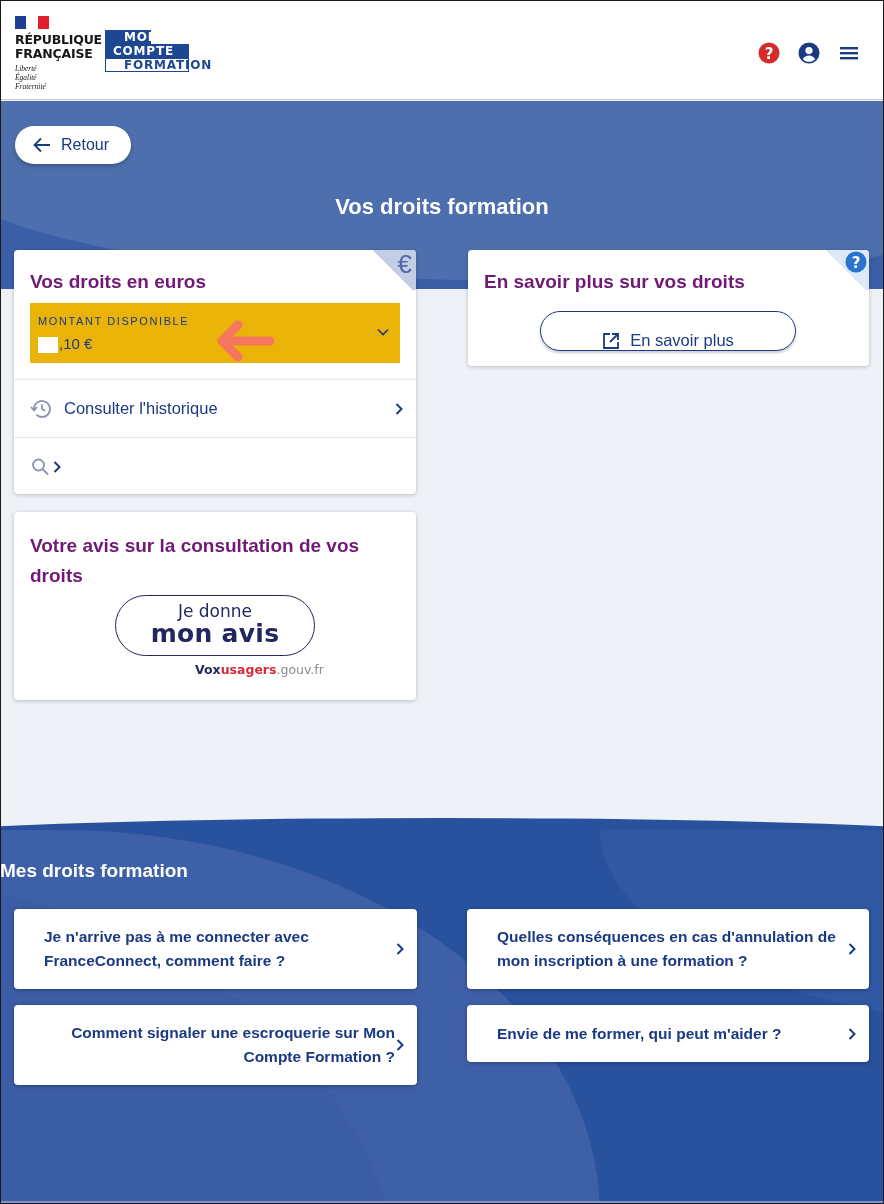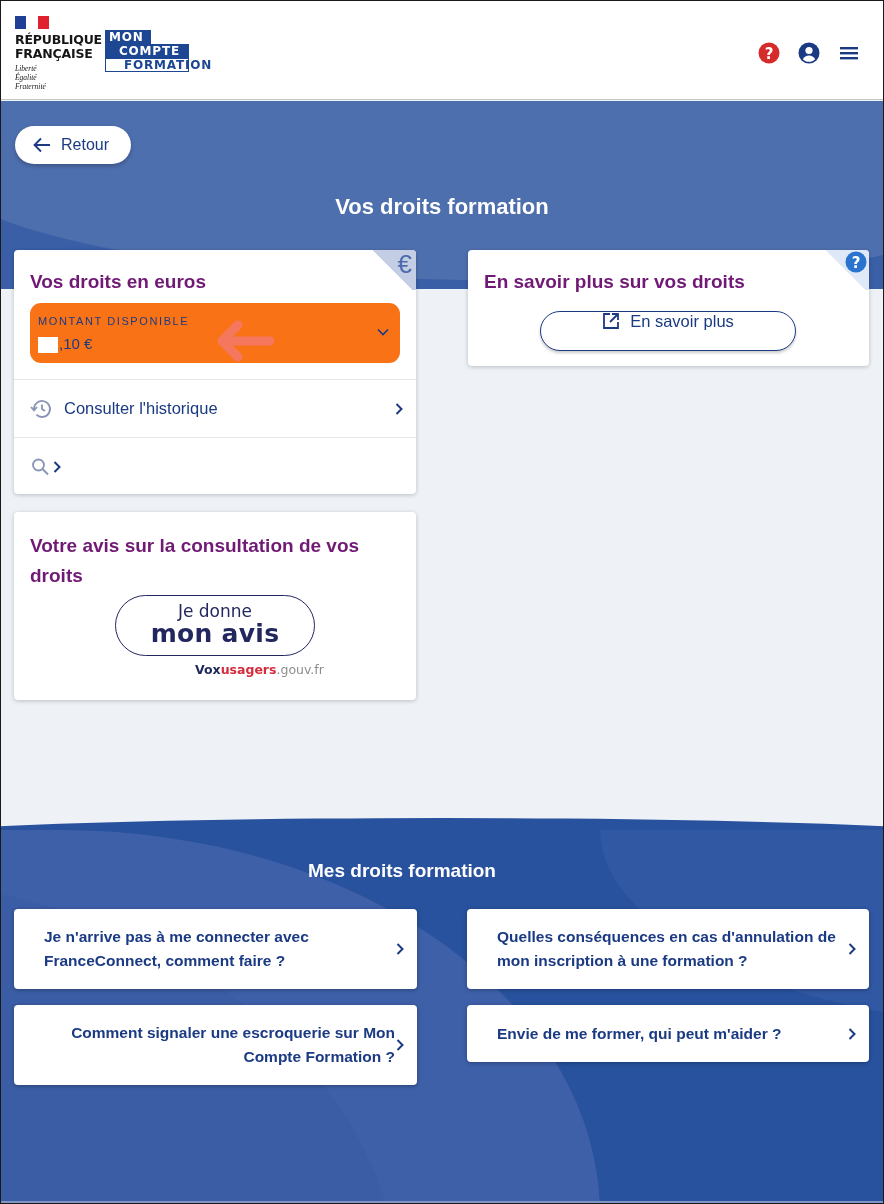--- a/index.html
+++ b/index.html
@@ -8,68 +8,68 @@
   .frame { position: absolute; inset: 0; border: 1px solid #1a1a1a; pointer-events: none; z-index: 50; }
 
   
   .header { position: absolute; top: 0; left: 0; width: 884px; height: 100px; background: #fff; border-bottom: 1px solid #c7c7c7; }
   .marianne { position: absolute; left: 15px; top: 16px; }
   .flag { display: flex; width: 34px; height: 13px; }
   .flag span { flex: 1; }
   .rf-title { font-family: "DejaVu Sans", sans-serif; font-weight: bold; font-size: 12.5px; line-height: 14px; color: #161616; margin-top: 4px; letter-spacing: -0.2px; }
   .rf-motto { font-family: "Liberation Serif", serif; font-style: italic; font-size: 7.5px; line-height: 9px; color: #161616; margin-top: 3px; }
   .mcf-logo { position: absolute; left: 105px; top: 30px; font-family: "DejaVu Sans", sans-serif; font-weight: bold; font-size: 12px; line-height: 14px; letter-spacing: 0.8px; }
-  .mcf-logo .l1 { background: #1d4793; color: #fff; width: 46px; padding-left: 4px; }
-  .mcf-logo .l2 { background: #1d4793; color: #fff; width: 84px; padding-left: 14px; }
+  .mcf-logo .l1 { background: #1d4793; color: #fff; width: 46px; padding-left: 19px; }
+  .mcf-logo .l2 { background: #1d4793; color: #fff; width: 84px; padding-left: 8px; }
   .mcf-logo .l3 { border: 1.5px solid #1d4793; color: #1d4793; width: 84px; padding-left: 18px; line-height: 12px; }
   .hdr-icons { position: absolute; right: 24px; top: 42px; display: flex; gap: 18px; align-items: center; }
   .hdr-icons .ic { width: 22px; height: 22px; display: flex; align-items: center; justify-content: center; }
 
   
   .banner { position: absolute; top: 101px; left: 0; width: 884px; height: 188px; background: #3a5fa6; overflow: hidden; }
   .banner .light { position: absolute; left: -50px; top: -40px; width: 1000px; height: 220px; background: #4e6fae; border-radius: 0 0 60% 40% / 0 0 40% 35%; transform: rotate(3deg); }
   .back-btn { position: absolute; left: 15px; top: 126px; height: 38px; width: 116px; background: #fff; border-radius: 20px; display: flex; align-items: center; gap: 10px; padding-left: 18px; box-shadow: 0 2px 4px rgba(0,0,0,0.25); font-size: 16px; color: #1b3a84; cursor: pointer; z-index: 5; }
   .page-title { position: absolute; top: 194px; left: 0; width: 884px; text-align: center; color: #fff; font-weight: bold; font-size: 22px; z-index: 5; }
 
   
   .card { position: absolute; background: #fff; border-radius: 4px; box-shadow: 0 1px 4px rgba(0,0,0,0.22); z-index: 5; overflow: hidden; }
   .card h2 { font-size: 19px; font-weight: bold; color: #701a75; }
   .corner { position: absolute; top: 0; right: 0; width: 48px; height: 40px; background: linear-gradient(225deg, #c3cde4 50%, transparent 50%); }
   .corner-blue { background: linear-gradient(225deg, #dfe8f6 50%, transparent 50%); }
 
   .c1 { left: 14px; top: 250px; width: 402px; height: 244px; }
-  .montant { position: absolute; left: 16px; top: 53px; width: 370px; height: 60px; background: #f97316; border-radius: 11px; cursor: pointer; }
+  .montant { position: absolute; left: 16px; top: 53px; width: 370px; height: 60px; background: #eab308; border-radius: 1px; cursor: pointer; }
   .montant .lbl { position: absolute; left: 8px; top: 12px; font-size: 11px; letter-spacing: 1.6px; color: #1b3a84; }
   .montant .val { position: absolute; left: 8px; top: 32px; font-size: 15px; font-weight: normal; color: #1b3a84; }
   .montant .mask { display: inline-block; width: 20px; height: 16px; background: #fff; vertical-align: middle; margin-right: 1px; }
   .montant .chev { position: absolute; right: 10px; top: 24px; }
   .arrow-annot { position: absolute; left: 200px; top: 68px; }
   .list-row { position: absolute; left: 0; width: 402px; height: 58px; border-top: 1px solid #e4e6ea; display: flex; align-items: center; padding-left: 16px; cursor: pointer; }
   .list-row .txt { margin-left: 12px; font-size: 16.5px; color: #1b3a84; flex: 1; }
   .list-row .chev { margin-right: 12px; }
 
   .c2 { left: 468px; top: 250px; width: 401px; height: 116px; }
-  .savoir-btn { position: absolute; left: 72px; top: 61px; width: 256px; height: 40px; border: 1.5px solid #1b3a84; border-radius: 22px; display: flex; align-items: flex-start; justify-content: center; gap: 10px; font-size: 16.5px; color: #1b3a84; background: #fff; box-shadow: 0 2px 3px rgba(0,0,0,0.2); cursor: pointer; }
+  .savoir-btn { position: absolute; left: 72px; top: 61px; width: 256px; height: 40px; border: 1.5px solid #1b3a84; border-radius: 22px; display: flex; align-items: flex-end; justify-content: center; gap: 10px; font-size: 16.5px; color: #1b3a84; background: #fff; box-shadow: 0 2px 3px rgba(0,0,0,0.2); cursor: pointer; }
 
   .c3 { left: 14px; top: 512px; width: 402px; height: 188px; }
   .avis-btn { position: absolute; left: 101px; top: 83px; width: 200px; height: 61px; border: 1.5px solid #23275f; border-radius: 31px; text-align: center; color: #23275f; font-family: "DejaVu Sans", sans-serif; cursor: pointer; background: #fff; }
   .avis-btn .a1 { font-size: 17px; margin-top: 6px; line-height: 19px; }
   .avis-btn .a2 { font-size: 25px; line-height: 26px; font-weight: bold; letter-spacing: 0.3px; }
   .vox { position: absolute; left: 181px; top: 150px; font-family: "DejaVu Sans", sans-serif; font-size: 12.5px; color: #1d2759; }
   .vox .u { color: #d52b3b; font-weight: bold; }
   .vox .g { color: #8c8c8c; }
   .vox .v { font-weight: bold; }
 
   
   .bottom { position: absolute; left: 0; top: 810px; width: 884px; height: 394px; overflow: hidden; }
   .bottom .bg { position: absolute; left: -200px; top: 8px; width: 1284px; height: 600px; background: #28529e; border-radius: 50% 50% 0 0 / 30px 30px 0 0; }
   .bottom .l1 { position: absolute; left: -300px; top: 20px; width: 900px; height: 700px; background: #4062a8; border-radius: 0 60% 0 0 / 0 55% 0 0; opacity: 0.9; }
   .bottom .l2 { position: absolute; left: -500px; top: 70px; width: 900px; height: 700px; background: #3a5ca4; border-radius: 0 60% 0 0 / 0 60% 0 0; opacity: 0.6; }
   .bottom .l3 { position: absolute; left: 600px; top: 20px; width: 600px; height: 200px; background: #3a5ea8; opacity: 0.5; border-radius: 0 0 0 80% / 0 0 0 100%; }
-  .bottom-title { position: absolute; top: 860px; left: 0; width: 804px; text-align: center; color: #fff; font-weight: bold; font-size: 19px; z-index: 5; }
+  .bottom-title { position: absolute; top: 860px; left: 0; width: 804px; color: #fff; font-weight: bold; font-size: 19px; z-index: 5; }
   .faq { position: absolute; background: #fff; border-radius: 4px; box-shadow: 0 1px 4px rgba(0,0,0,0.3); display: flex; align-items: center; padding: 0 12px 0 30px; cursor: pointer; z-index: 5; }
   .faq .q { flex: 1; font-size: 15.5px; font-weight: bold; line-height: 24px; color: #1b3a84; }
   .f1 { left: 14px; top: 909px; width: 403px; height: 80px; }
   .f2 { left: 467px; top: 909px; width: 402px; height: 80px; }
   .f3 { left: 14px; top: 1005px; width: 403px; height: 80px; text-align: right; }
   .f4 { left: 467px; top: 1005px; width: 402px; height: 57px; }
   .bottom-edge { position: absolute; left: 0; bottom: 0; width: 884px; height: 3px; background: #7f93c4; z-index: 6; }
 </style>
 </head>
 <body>

